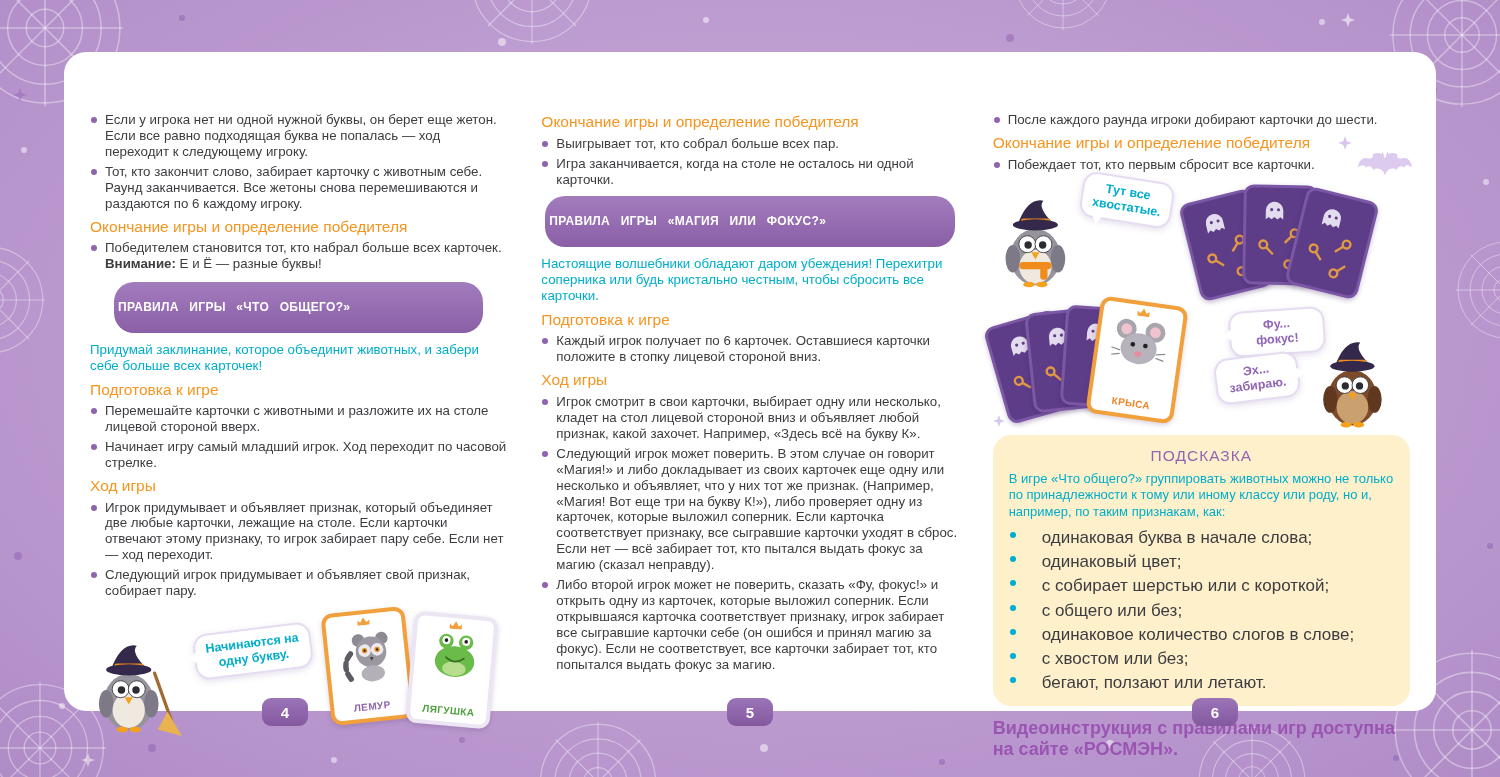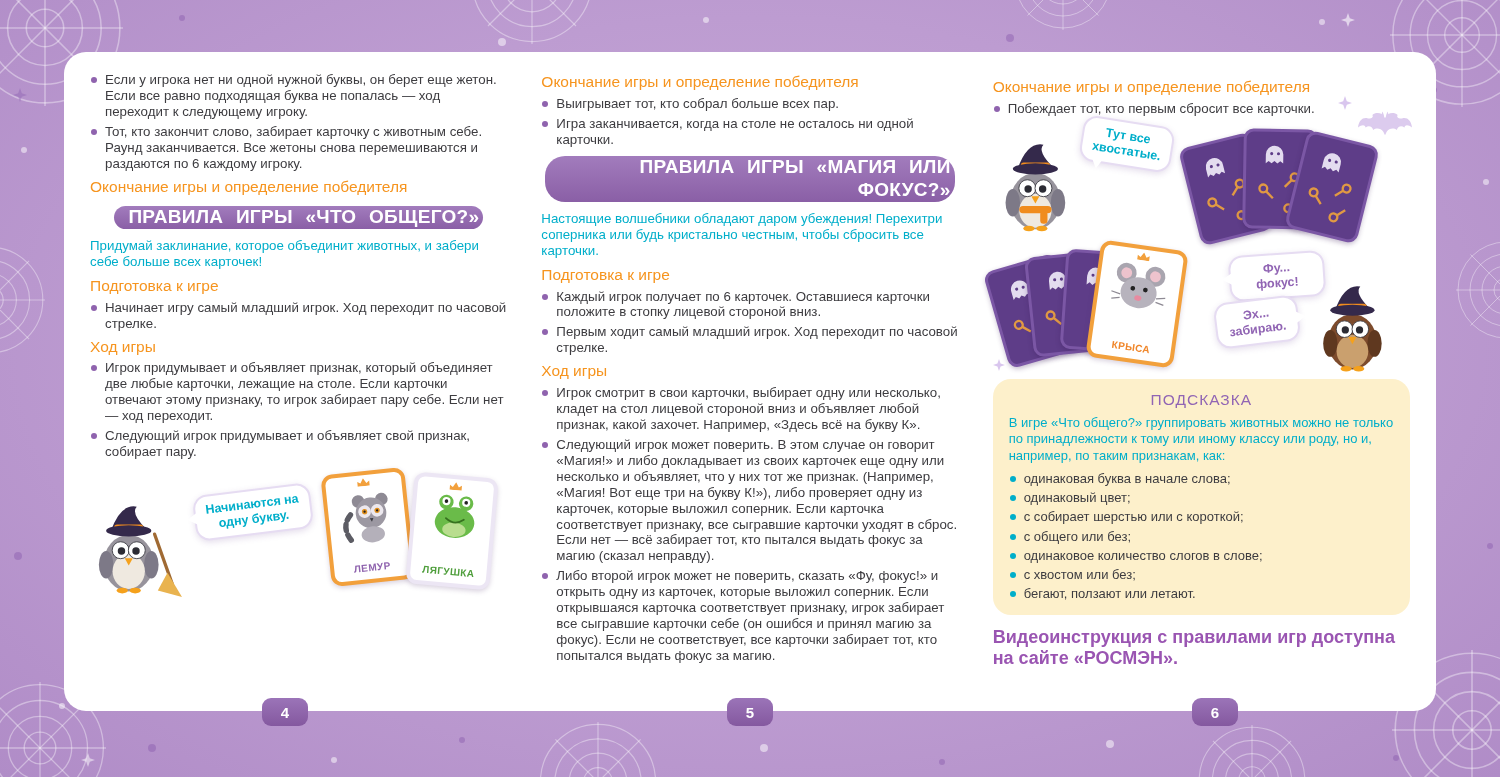--- a/index.html
+++ b/index.html
@@ -3,28 +3,28 @@
 <meta charset="utf-8">
 <style>
   *{margin:0;padding:0;box-sizing:border-box;}
   html,body{width:1500px;height:777px;}
   body{font-family:"Liberation Sans",sans-serif;}
   .stage{position:relative;width:1500px;height:777px;overflow:hidden;
          background:radial-gradient(ellipse at 50% 45%, #c9add9 0%, #bd9cd1 55%, #b08cc7 100%);}
   .bg-decor{position:absolute;left:0;top:0;}
   .panel{position:absolute;left:64px;top:52px;width:1372px;height:659px;background:#fff;
          border-radius:22px;display:flex;gap:34px;padding:20px 26px 16px;}
-  .col{flex:1 1 0;position:relative;font-size:13.3px;line-height:1.2;color:#3d3c40;overflow:visible;}
+  .col{flex:1 1 0;position:relative;font-size:13.3px;line-height:1.2;color:#3d3c40;overflow:visible;margin-top:40px;}
   .h-orange{color:#f6941e;font-size:15.5px;font-weight:normal;margin:6px 0 4px;}
   .h-first{margin-top:1px;}
   .bullet{display:flex;margin:0 0 4px;}
   .bullet .dot{flex:none;width:6px;height:6px;border-radius:50%;background:#8f63ae;margin:5px 8px 0 1px;}
   .bullet .btext{flex:1;}
   .banner{background:linear-gradient(180deg,#a27cbd 0%,#8a5fa6 100%);border-radius:20px;color:#fff;
-          font-weight:bold;font-size:19px;text-align:right;padding:0 4px;margin:10px 24px 9px;
+          font-weight:bold;font-size:12px;text-align:left;padding:18px 4px;margin:10px 24px 9px;
           word-spacing:7px;letter-spacing:0.3px;}
   .banner-wide{margin:9px 4px 9px;}
   .intro{color:#00aeca;margin:0 0 7px;}
   .illus1{position:relative;height:134px;margin-top:5px;}
   .illus3{position:relative;height:254px;margin-top:2px;}
   .owl{position:absolute;}
   .bubble{position:absolute;background:#fff;border:2px solid #e6dcf2;border-radius:14px;padding:6px 10px;
           font-size:12.5px;font-weight:bold;color:#00aeca;text-align:center;line-height:1.2;
           box-shadow:0 2px 6px rgba(110,70,150,0.18);z-index:5;}
   .bubble.purple{color:#9165b4;}
@@ -42,21 +42,21 @@
   .lemur-label{color:#8f63ae;}
   .frog-card{border-color:#ece6f4;}
   .frog-label{color:#4f9e3c;}
   .rat-card{width:88px;height:118px;z-index:4;}
   .rat-label{color:#f0862a;}
   .card-back{position:absolute;width:74px;height:100px;background:#5e3d88;border:3px solid #7b57a5;
              border-radius:10px;box-shadow:0 2px 5px rgba(60,30,90,0.3);overflow:hidden;}
   .hint{background:#fdf0cb;border-radius:18px;padding:12px 16px 9px;margin-top:4px;}
   .hint-title{text-align:center;color:#9165b4;font-weight:normal;font-size:15.5px;letter-spacing:1px;margin-bottom:6px;}
   .hint-intro{color:#00aeca;font-size:13px;line-height:1.25;margin-bottom:7px;}
-  .hint .bullet{margin-bottom:3px;font-size:13px;line-height:1.25;}
+  .hint .bullet{margin-bottom:3px;font-size:17px;line-height:1.25;gap:18px;}
   .hint .bullet .dot{background:#00aeca;}
   .footer-note{color:#9a55b2;font-weight:bold;font-size:18px;text-align:left;margin-top:12px;}
   .tab{position:absolute;top:698px;width:46px;height:28px;background:linear-gradient(180deg,#9b74b8,#84589f);
        border-radius:9px;color:#fff;font-weight:bold;font-size:15px;display:flex;align-items:center;
        justify-content:center;z-index:6;}
   .bat{position:absolute;right:-2px;top:38px;z-index:1;}
   .spark{position:absolute;z-index:1;}
 </style>
 </head>
 <body>
@@ -119,25 +119,33 @@
     <div class="col">
       <div class="bullet">
         <span class="dot"></span>
         <span class="btext">Если у игрока нет ни одной нужной буквы, он берет еще жетон. Если все равно подходящая буква не попалась — ход переходит к следующему игроку.</span>
       </div>
       <div class="bullet">
         <span class="dot"></span>
         <span class="btext">Тот, кто закончит слово, забирает карточку с животным себе. Раунд заканчивается. Все жетоны снова перемешиваются и раздаются по 6 каждому игроку.</span>
       </div>
       <div class="h-orange">Окончание игры и определение победителя</div>
+      <div class="bullet">
+        <span class="dot"></span>
+        <span class="btext"><span>Победителем становится тот, кто набрал больше всех карточек. </span><strong>Внимание:</strong><span> Е и Ё — разные буквы!</span></span>
+      </div>
       <div class="banner">
         <span>ПРАВИЛА ИГРЫ «ЧТО ОБЩЕГО?»</span>
       </div>
       <div class="intro">Придумай заклинание, которое объединит животных, и забери себе больше всех карточек!</div>
       <div class="h-orange">Подготовка к игре</div>
+      <div class="bullet">
+        <span class="dot"></span>
+        <span class="btext">Перемешайте карточки с животными и разложите их на столе лицевой стороной вверх.</span>
+      </div>
       <div class="bullet">
         <span class="dot"></span>
         <span class="btext">Начинает игру самый младший игрок. Ход переходит по часовой стрелке.</span>
       </div>
       <div class="h-orange">Ход игры</div>
       <div class="bullet">
         <span class="dot"></span>
         <span class="btext">Игрок придумывает и объявляет признак, который объединяет две любые карточки, лежащие на столе. Если карточки отвечают этому признаку, то игрок забирает пару себе. Если нет — ход переходит.</span>
       </div>
       <div class="bullet">
@@ -219,24 +227,20 @@
       </div>
       <div class="banner banner-wide">
         <span>ПРАВИЛА ИГРЫ «МАГИЯ ИЛИ ФОКУС?»</span>
       </div>
       <div class="intro">Настоящие волшебники обладают даром убеждения! Перехитри соперника или будь кристально честным, чтобы сбросить все карточки.</div>
       <div class="h-orange">Подготовка к игре</div>
       <div class="bullet">
         <span class="dot"></span>
         <span class="btext">Каждый игрок получает по 6 карточек. Оставшиеся карточки положите в стопку лицевой стороной вниз.</span>
       </div>
-      <div class="bullet">
-        <span class="dot"></span>
-        <span class="btext">Первым ходит самый младший игрок. Ход переходит по часовой стрелке.</span>
-      </div>
       <div class="h-orange">Ход игры</div>
       <div class="bullet">
         <span class="dot"></span>
         <span class="btext">Игрок смотрит в свои карточки, выбирает одну или несколько, кладет на стол лицевой стороной вниз и объявляет любой признак, какой захочет. Например, «Здесь всё на букву К».</span>
       </div>
       <div class="bullet">
         <span class="dot"></span>
         <span class="btext">Следующий игрок может поверить. В этом случае он говорит «Магия!» и либо докладывает из своих карточек еще одну или несколько и объявляет, что у них тот же признак. (Например, «Магия! Вот еще три на букву К!»), либо проверяет одну из карточек, которые выложил соперник. Если карточка соответствует признаку, все сыгравшие карточки уходят в сброс. Если нет — всё забирает тот, кто пытался выдать фокус за магию (сказал неправду).</span>
       </div>
       <div class="bullet">
@@ -247,20 +251,24 @@
 
     <div class="col">
       <svg class="bat" width="54" height="30" viewBox="0 0 64 32">
         <path fill="#dccbee" d="M32 8 C30 2 22 0 17 4 C19 7 15 9 11 8 C5 7 1 11 0 19 C4 16 8 15 9 19 C13 16 17 18 18 22 C22 19 27 20 30 24 L32 28 L34 24 C37 20 42 19 46 22 C47 18 51 16 55 19 C56 15 60 16 64 19 C63 11 59 7 53 8 C49 9 45 7 47 4 C42 0 34 2 32 8 Z"></path>
         <path fill="#dccbee" d="M27 6 L29 0 L31 5 Z M33 5 L35 0 L37 6 Z"></path>
       </svg>
       <svg class="spark" style="right:58px;top:24px;" width="14" height="14" viewBox="-7 -7 14 14">
         <path d="M0,-7 L1.8,-1.8 L7,0 L1.8,1.8 L0,7 L-1.8,1.8 L-7,0 L-1.8,-1.8 Z" fill="#d9c6ee"></path>
       </svg>
 
+      <div class="bullet">
+        <span class="dot"></span>
+        <span class="btext">После каждого раунда игроки добирают карточки до шести.</span>
+      </div>
       <div class="h-orange">Окончание игры и определение победителя</div>
       <div class="bullet">
         <span class="dot"></span>
         <span class="btext">Побеждает тот, кто первым сбросит все карточки.</span>
       </div>
 
       <div class="illus3">
 
         <svg class="owl" style="left:0;top:14px;" width="88" height="100" viewBox="0 0 100 124">
           <ellipse cx="48" cy="82" rx="31" ry="35" fill="#97939c"></ellipse>

